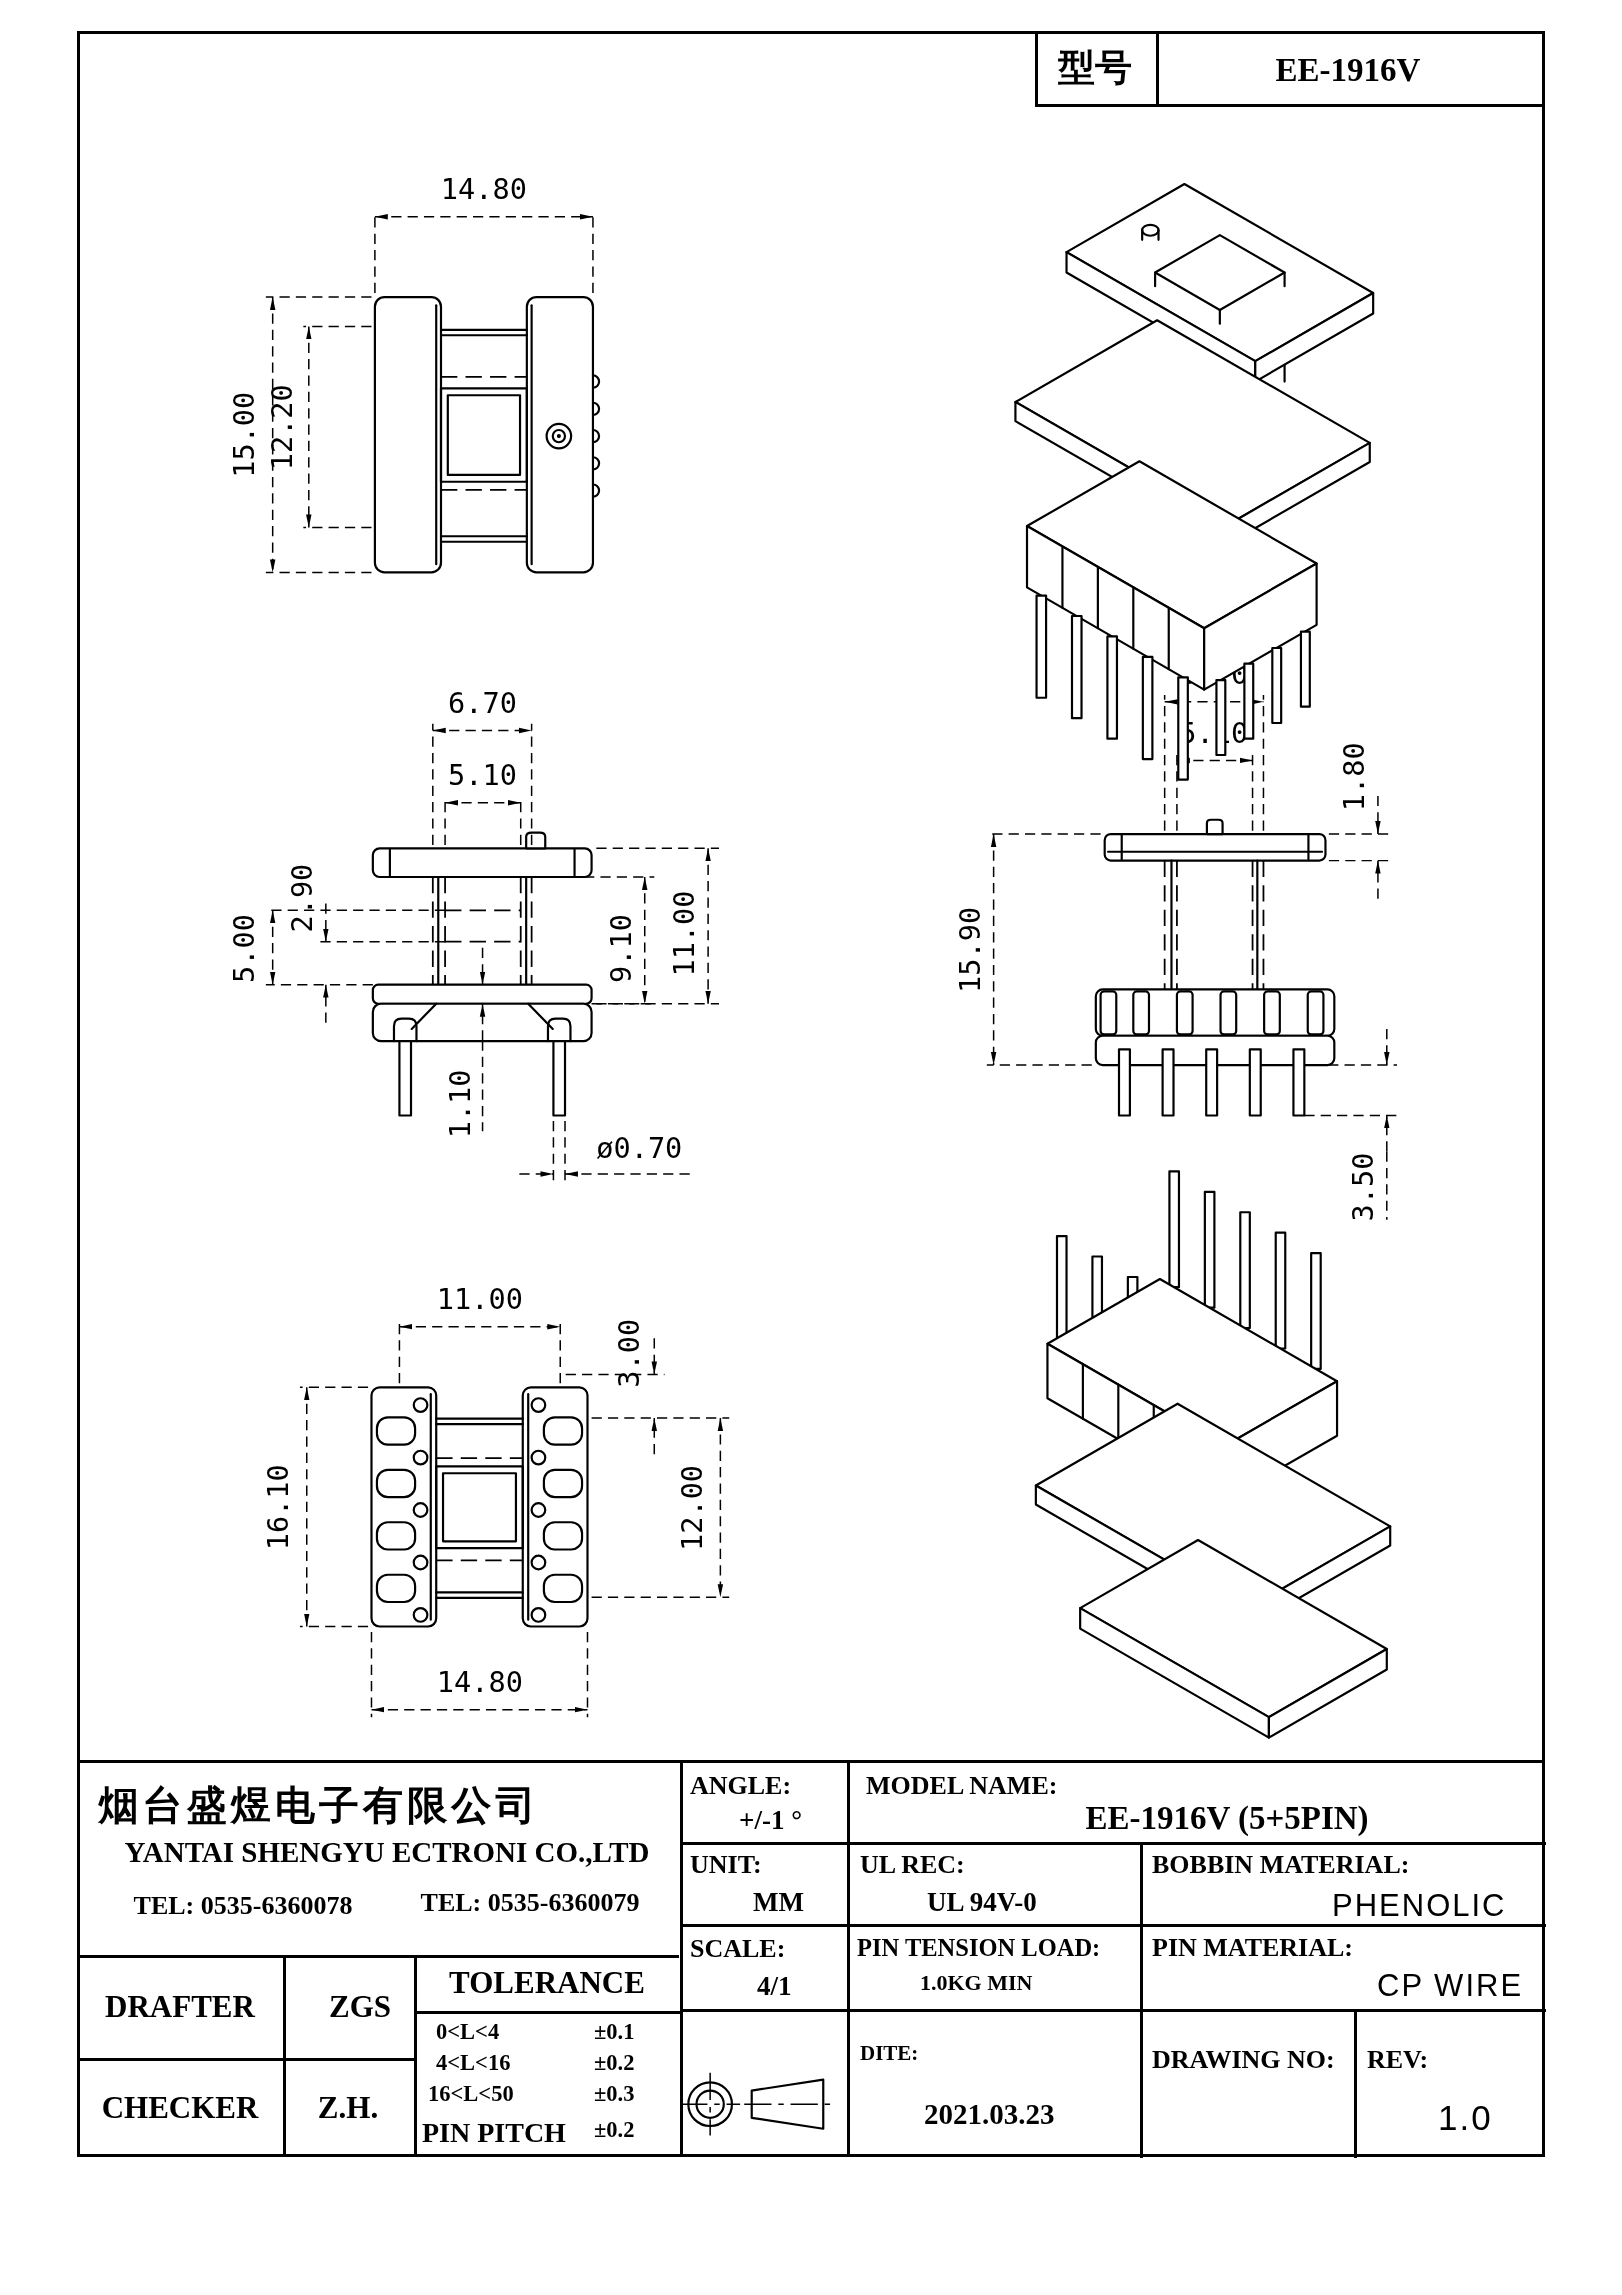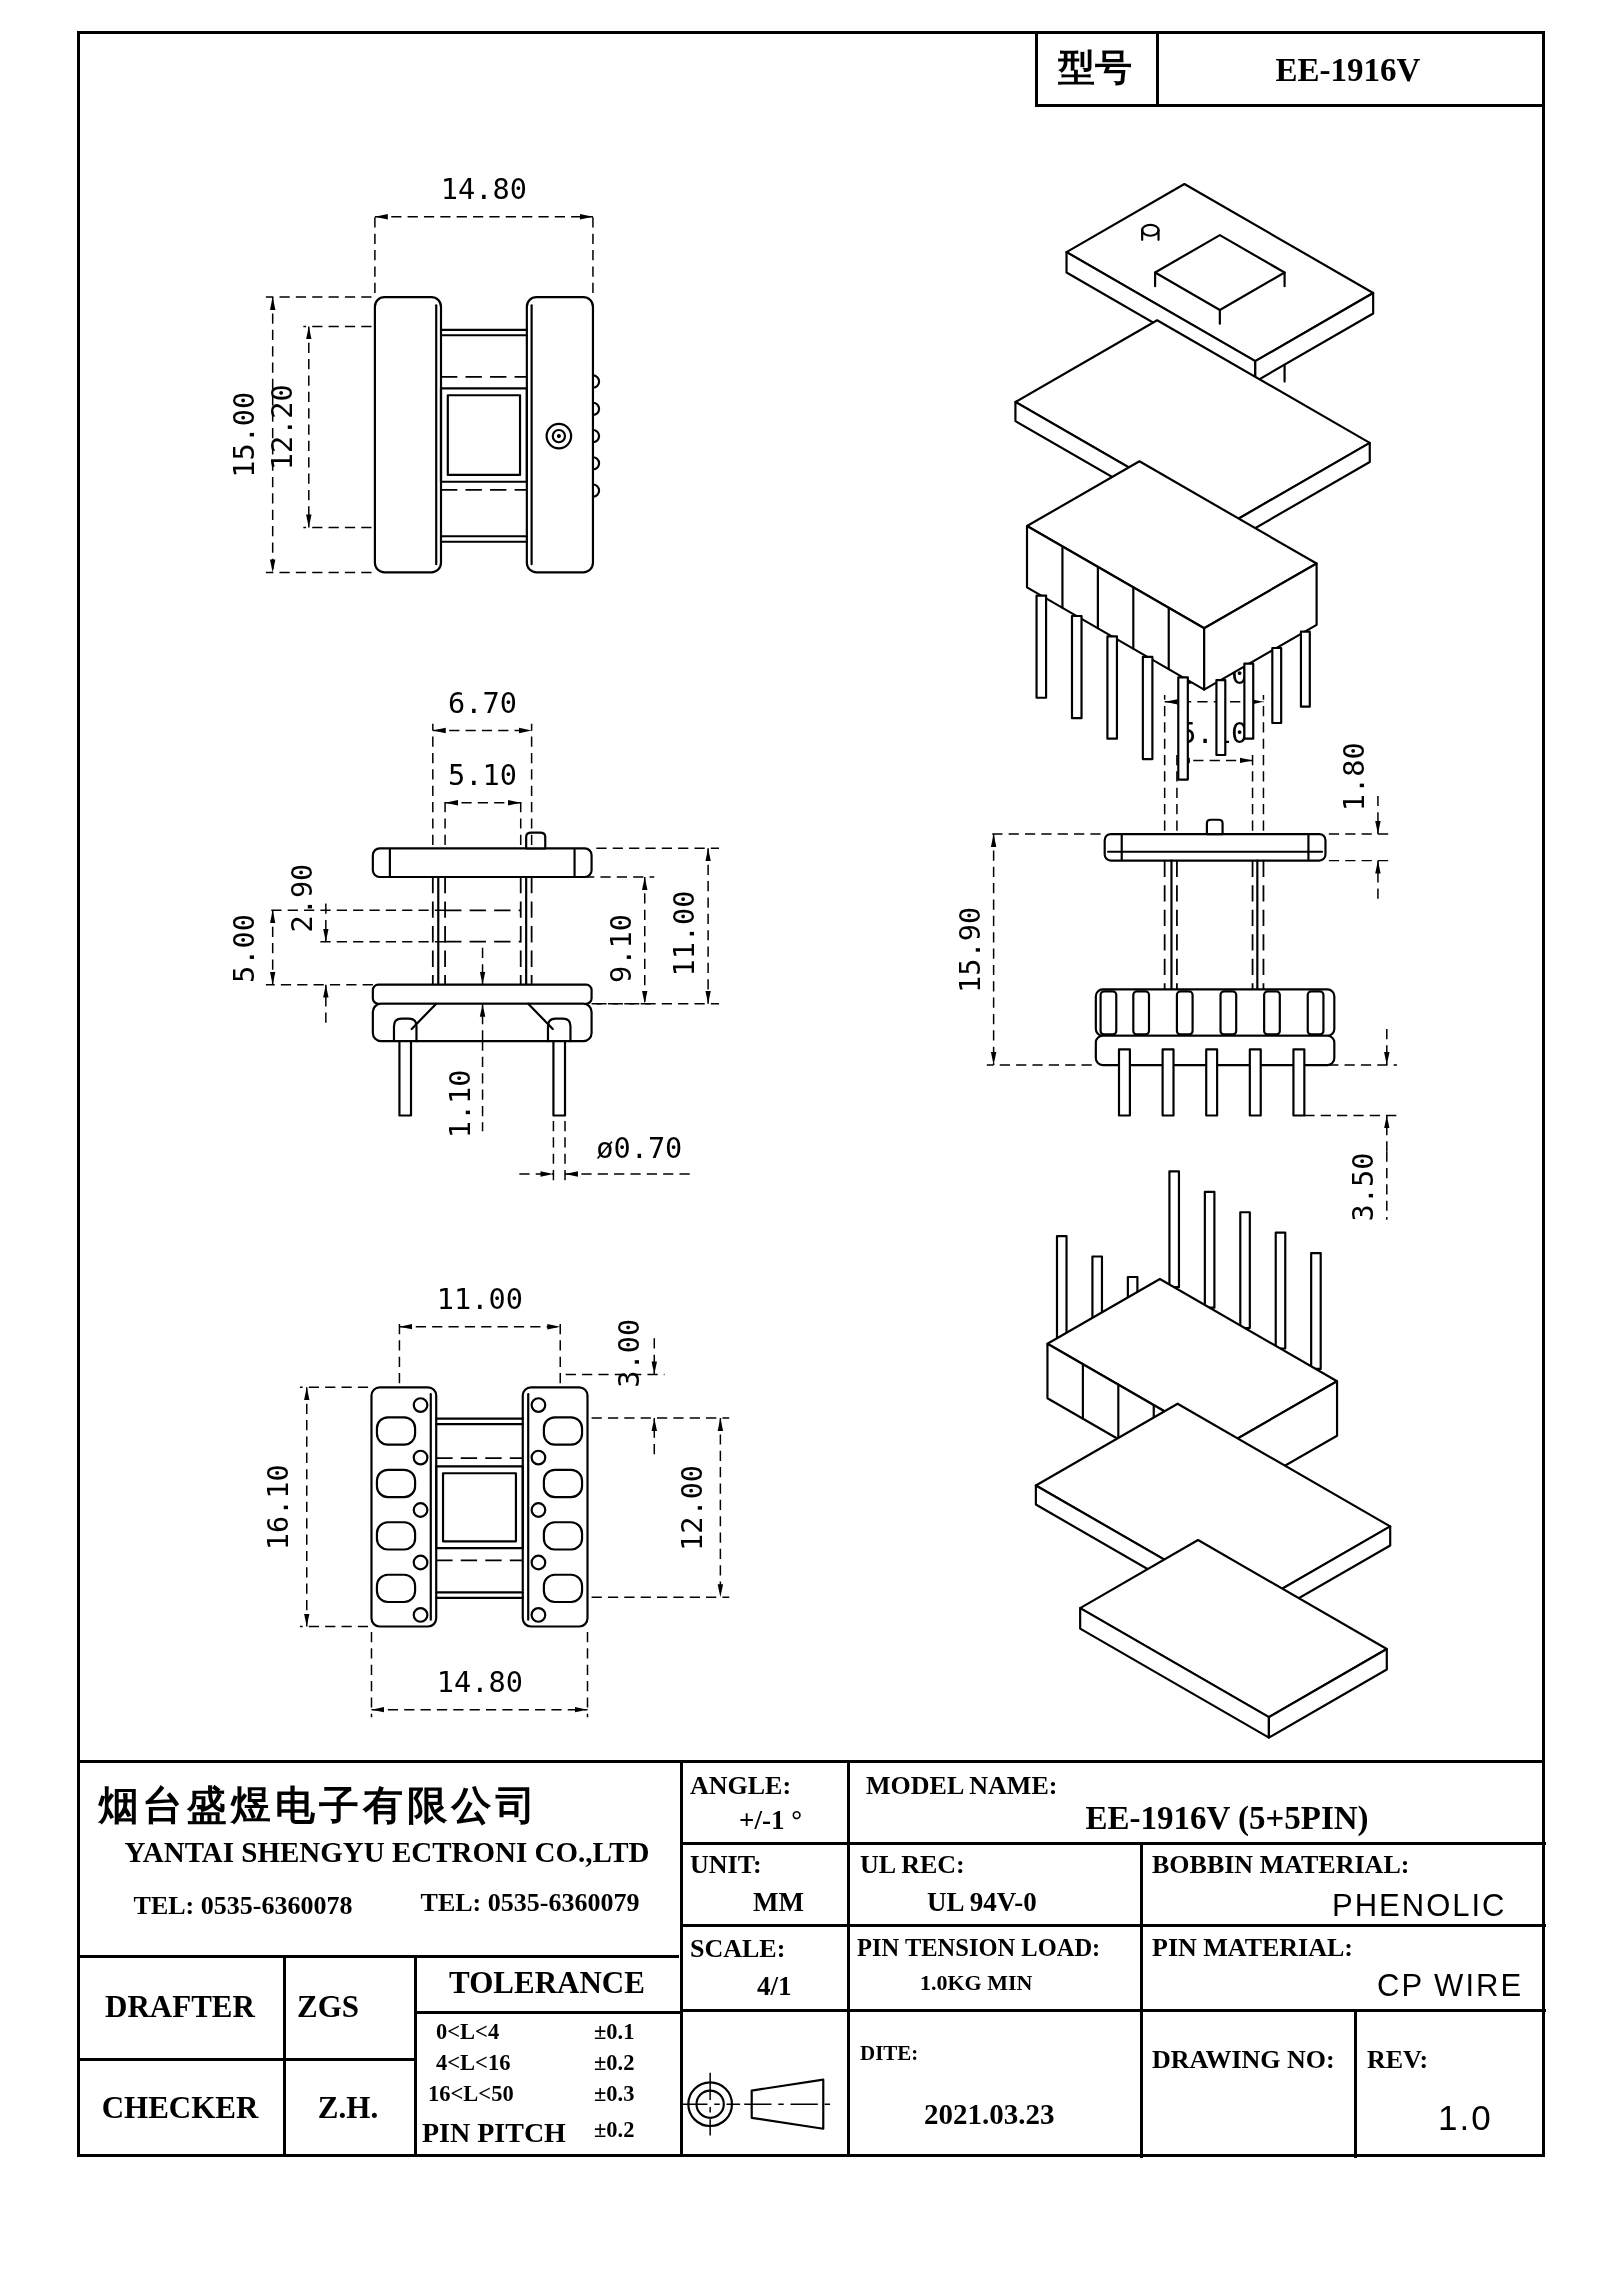--- a/index.html
+++ b/index.html
@@ -344,21 +344,21 @@
   <div class="vl" style="left:847px;top:1760px;height:397px;"></div>
   <div class="vl" style="left:1140px;top:1842px;height:316px;"></div>
   <div class="vl" style="left:1354px;top:2009px;height:149px;"></div>
 
   <div class="txt cjk ctr" style="left:319px;top:1805px;font-size:40px;letter-spacing:4.1px;">烟台盛煜电子有限公司</div>
   <div class="txt lbl ctr" style="left:387px;top:1852px;font-size:29px;">YANTAI SHENGYU ECTRONI CO.,LTD</div>
   <div class="txt lbl ctr" style="left:243px;top:1906px;font-size:26px;">TEL: 0535-6360078</div>
   <div class="txt lbl ctr" style="left:530px;top:1903px;font-size:26px;">TEL: 0535-6360079</div>
 
   <div class="txt lbl ctr" style="left:180px;top:2007px;font-size:31px;">DRAFTER</div>
-  <div class="txt lbl ctr" style="left:328px;top:2007px;font-size:31px;">ZGS</div>
+  <div class="txt lbl ctr" style="left:360px;top:2007px;font-size:31px;">ZGS</div>
   <div class="txt lbl ctr" style="left:180px;top:2108px;font-size:31px;">CHECKER</div>
   <div class="txt lbl ctr" style="left:348px;top:2108px;font-size:31px;">Z.H.</div>
 
   <div class="txt lbl ctr" style="left:547px;top:1983px;font-size:31px;">TOLERANCE</div>
   <div class="txt lbl" style="left:436px;top:2019px;font-size:22.5px;">0&lt;L&lt;4</div>
   <div class="txt lbl" style="left:594px;top:2019px;font-size:22.5px;">±0.1</div>
   <div class="txt lbl" style="left:436px;top:2050px;font-size:22.5px;">4&lt;L&lt;16</div>
   <div class="txt lbl" style="left:594px;top:2050px;font-size:22.5px;">±0.2</div>
   <div class="txt lbl" style="left:428px;top:2081px;font-size:22.5px;">16&lt;L&lt;50</div>
   <div class="txt lbl" style="left:594px;top:2081px;font-size:22.5px;">±0.3</div>

